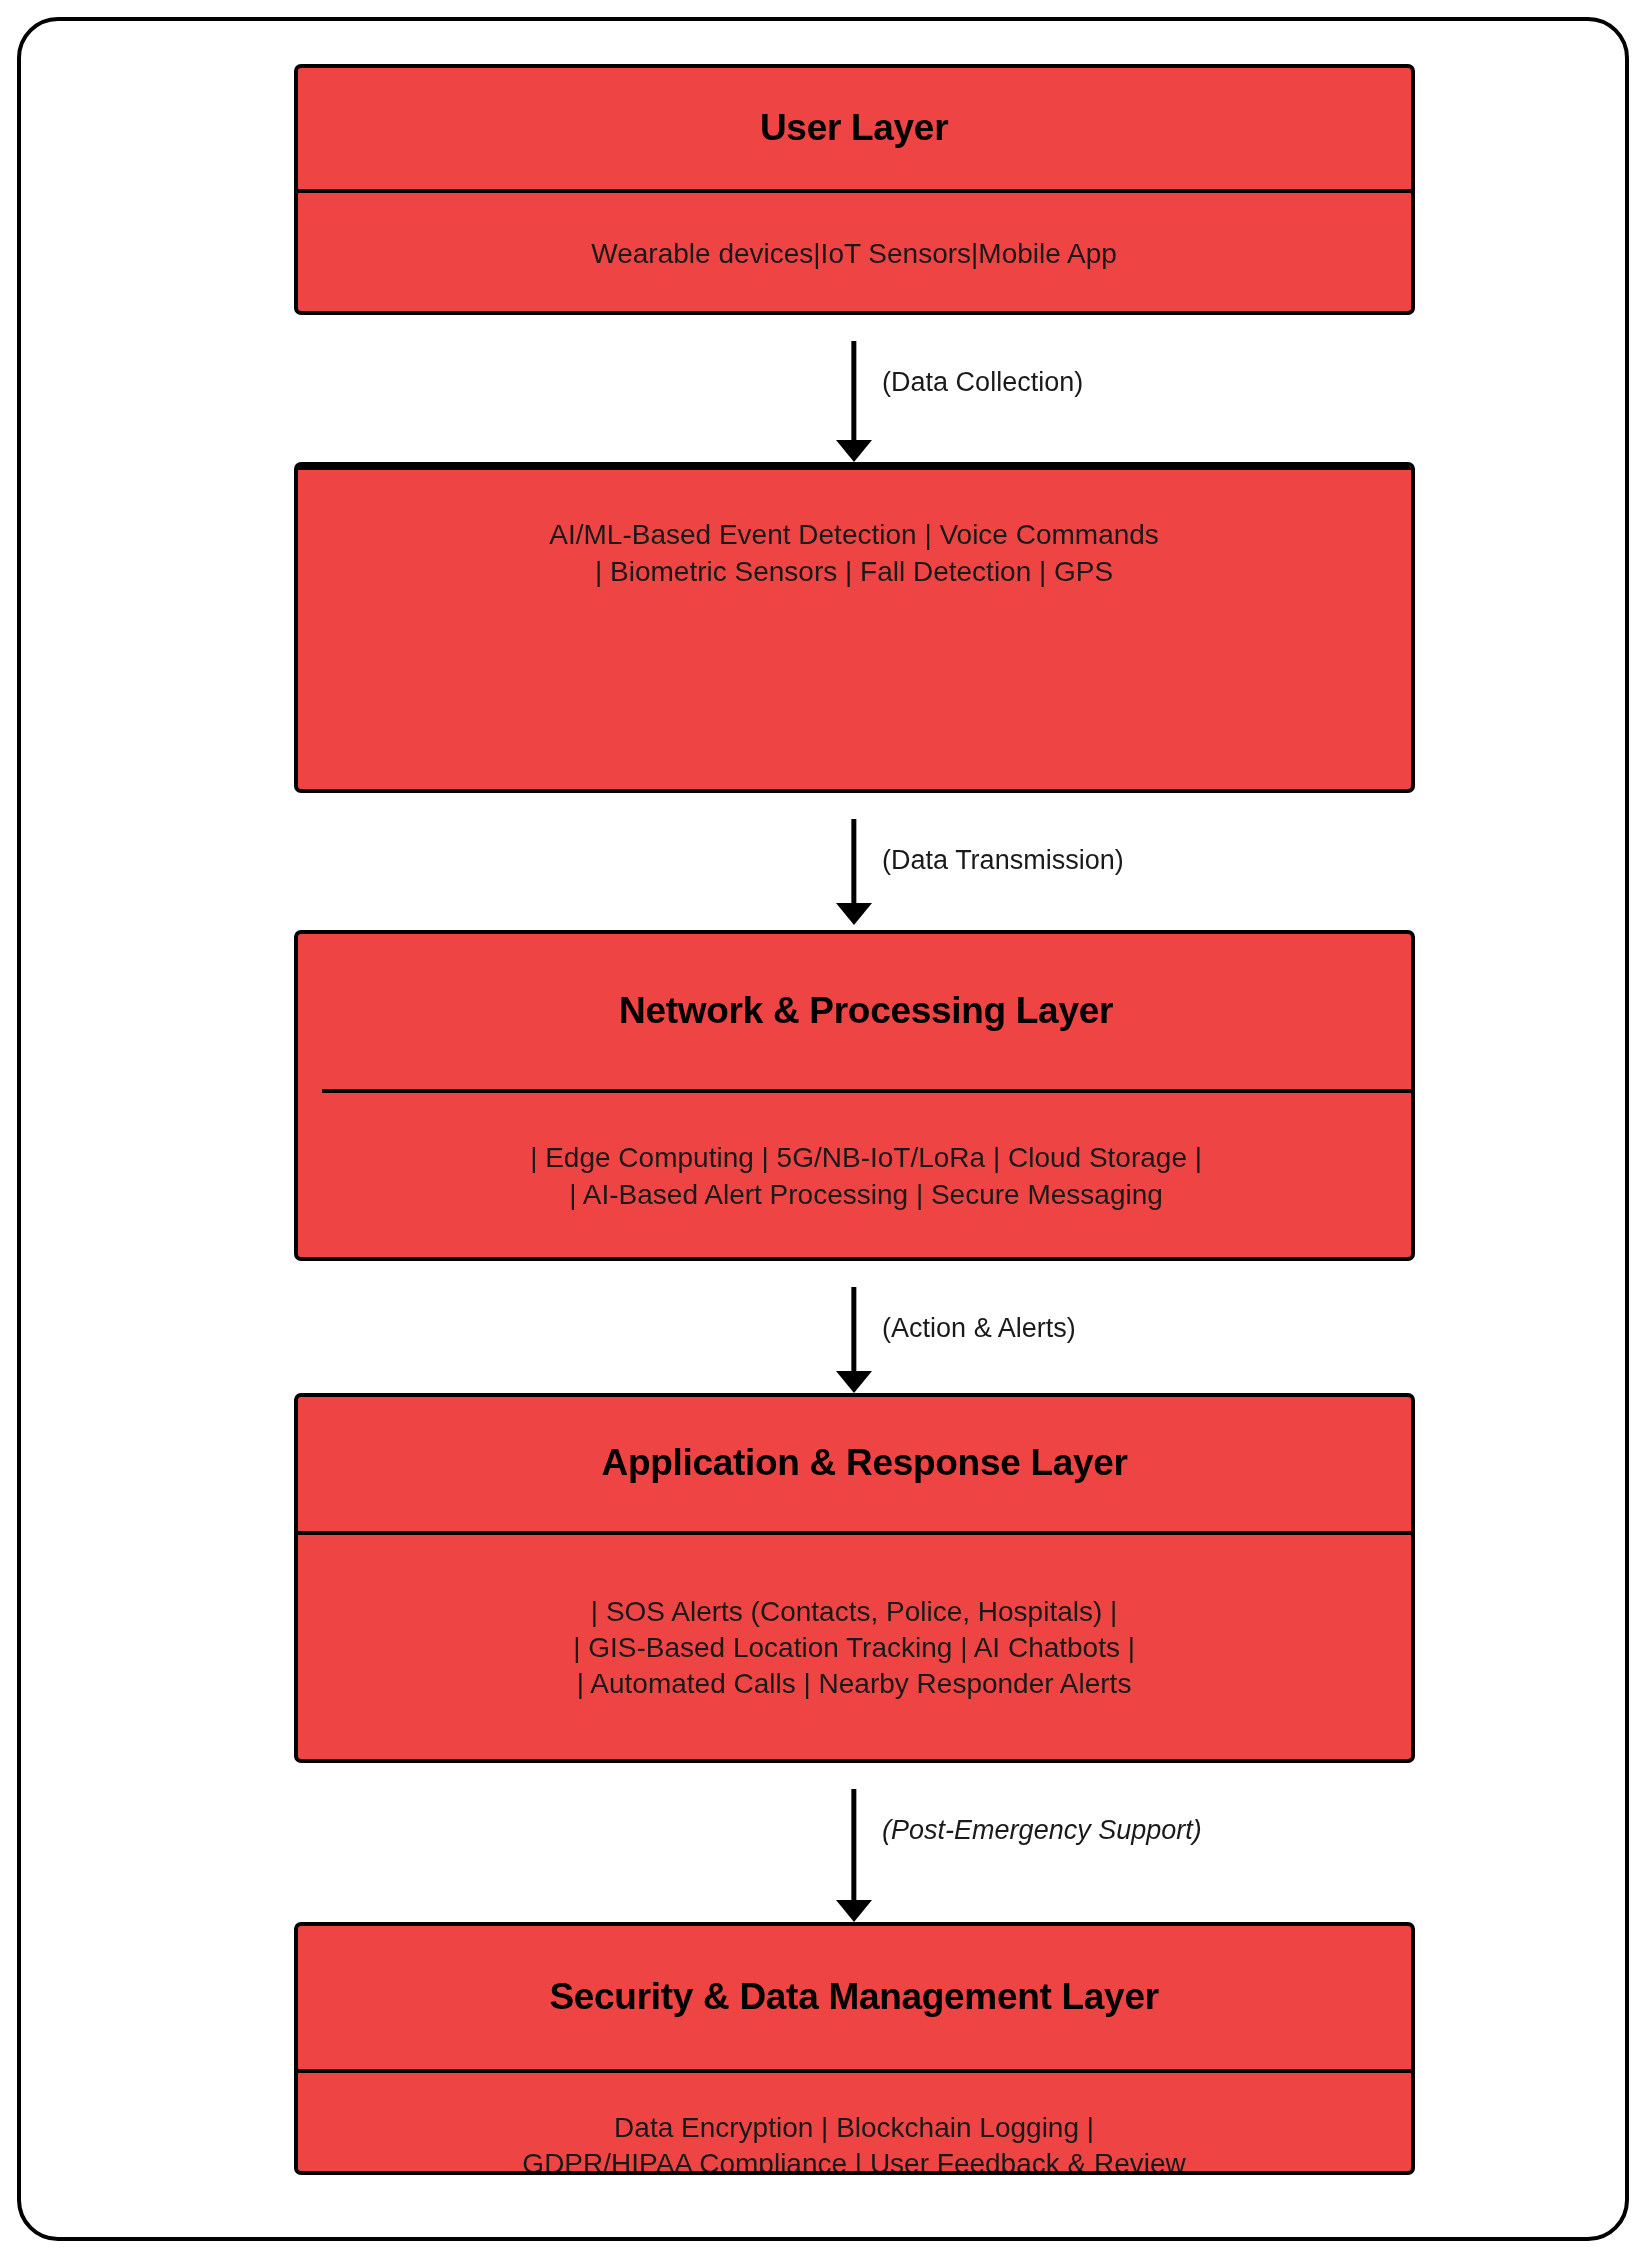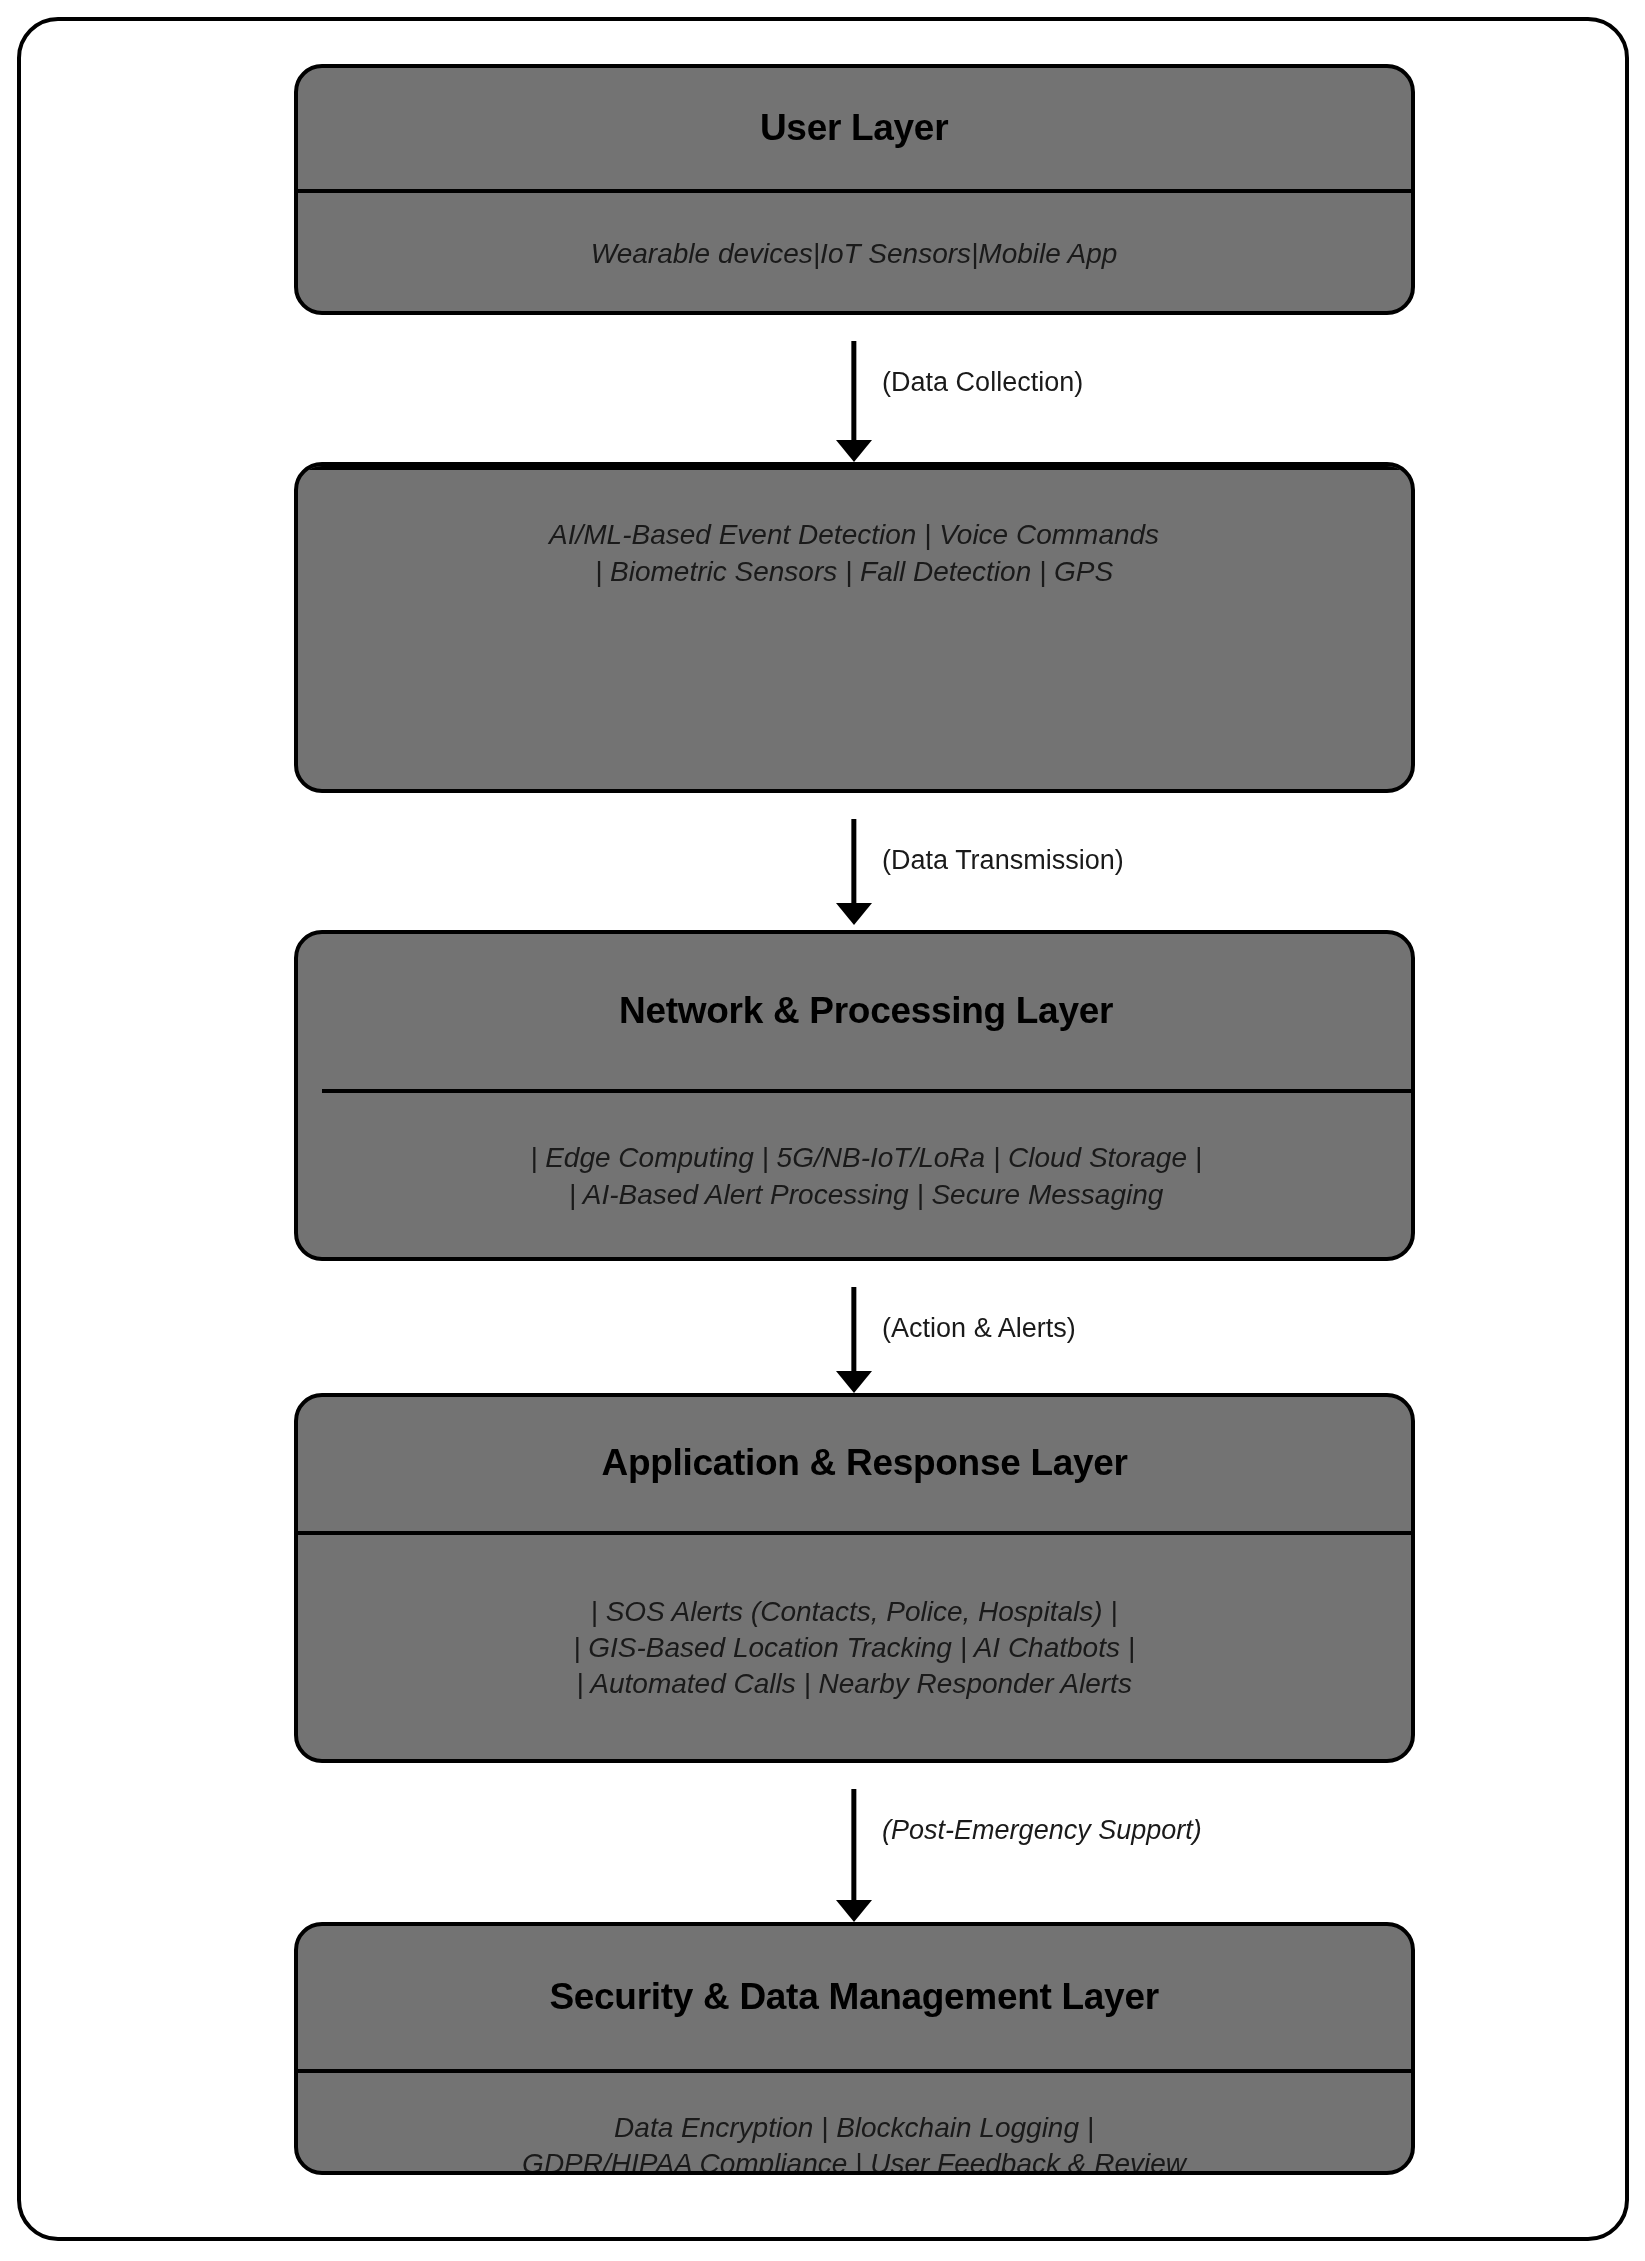--- a/index.html
+++ b/index.html
@@ -31,22 +31,22 @@
   #layer-stack {
     position: absolute;
     left: 273px;   
     top: 43px;     
     width: 1121px;
   }
 
   .layer-node {
     position: relative;
     border: 4.7px solid #000000;
-    border-radius: 28px;
-    background: #737373;
+    border-radius: 7px;
+    background: #ef4444;
     box-sizing: border-box;
     overflow: hidden;
   }
 
   .layer-header {
     display: flex;
     align-items: center;
     justify-content: center;
     text-align: center;
     font-weight: bold;
@@ -68,21 +68,20 @@
     display: flex;
     align-items: center;
     justify-content: center;
     text-align: center;
     font-size: 28px;
     line-height: 1.30;
     color: #1a1a1a;
     padding: 0 12px;
     box-sizing: border-box;
     white-space: pre-line;
-    font-style: italic;
   }
 
   
   .node-user      { height: 251px; }
   .node-user      .layer-header { height: 121px; }
   .node-user      .layer-body   { height: 121px; }
 
   .node-perception { height: 331px; }
   .node-perception .layer-header { height: 155px; }
   .node-perception .layer-body   { height: 167px; }

